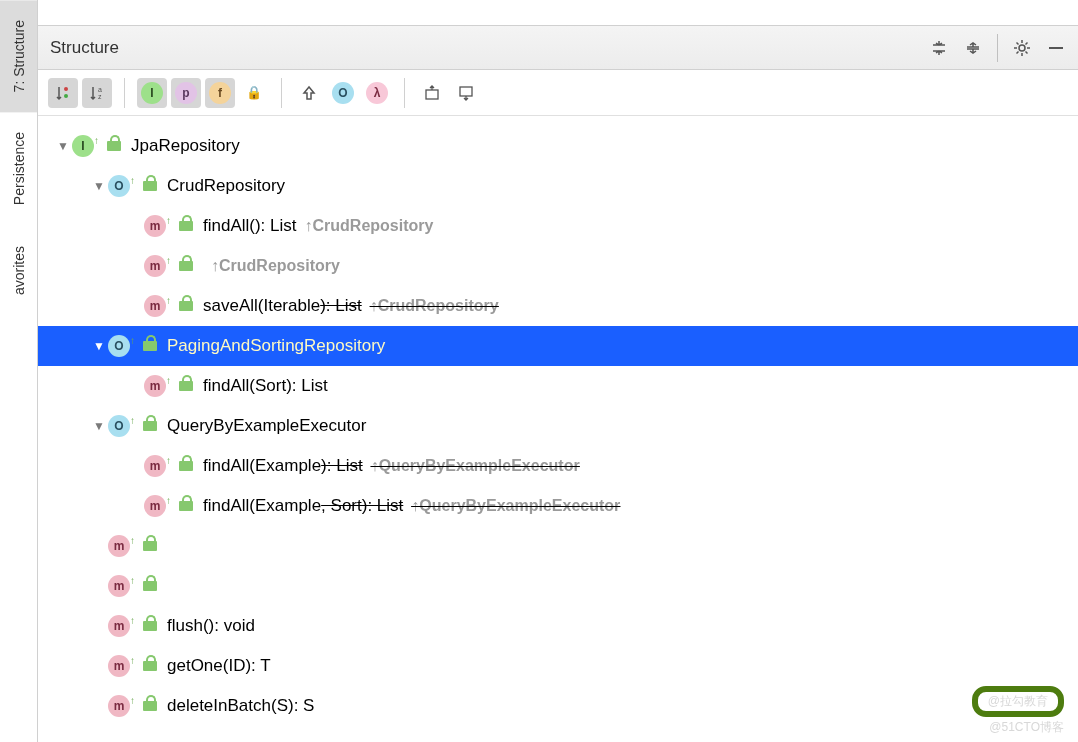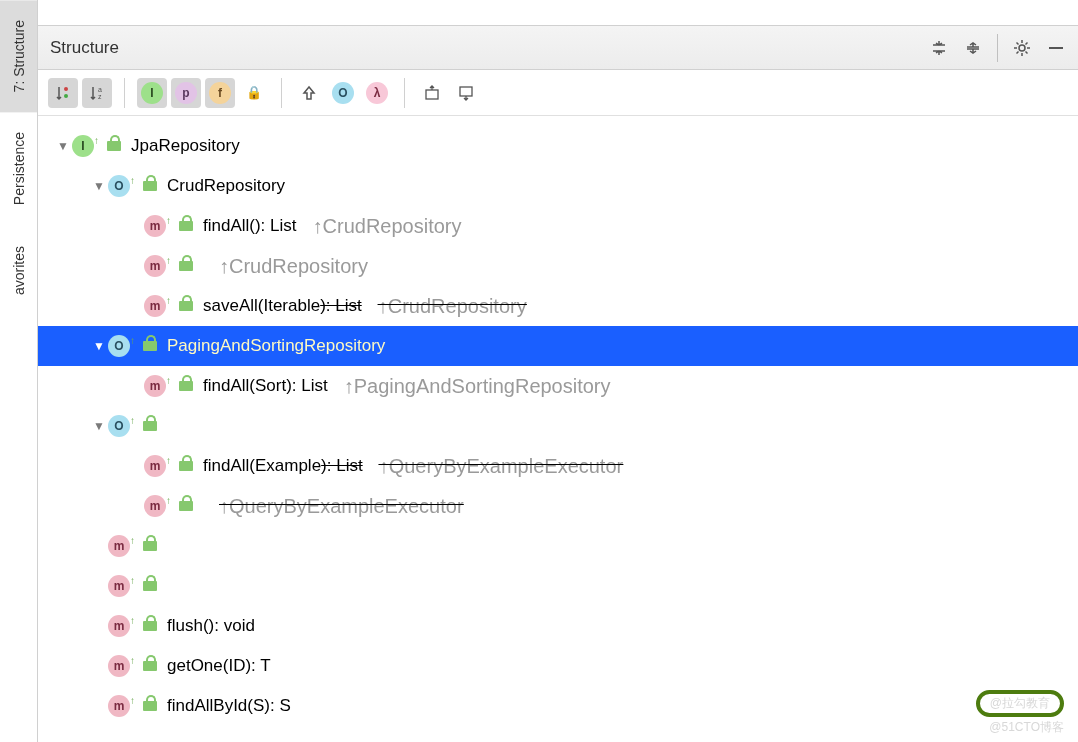--- a/index.html
+++ b/index.html
@@ -38,24 +38,24 @@
     .tree-indent { display: inline-block; }
     .arrow { width: 18px; text-align: center; color: #7a7a7a; font-size: 12px; user-select: none; }
     .tree-row.selected .arrow { color: #fff; }
     .arrow.none { visibility: hidden; }
     .node-icons { display: inline-flex; align-items: center; gap: 4px; margin-right: 10px; }
     .little-arrow { color: #6aa84f; font-size: 10px; position: relative; top: -6px; left: -4px; }
     .lock-small { width: 14px; height: 10px; background: #86c86e; border-radius: 1px; position: relative; }
     .lock-small::before { content: ''; position: absolute; top: -6px; left: 3px; width: 6px; height: 6px; border: 2px solid #86c86e; border-bottom: none; border-radius: 6px 6px 0 0; }
     .node-text { font-size: 17px; color: #000; }
     .tree-row.selected .node-text { color: #fef9c3; }
-    .override { color: #9a9a9a; font-size: 20px; margin-left: 16px; }
+    .override { color: #9a9a9a; font-size: 16px; margin-left: 8px; font-weight: bold; }
     
     .watermark { position: absolute; right: 14px; bottom: 6px; color: #d8d8d8; font-size: 12px; pointer-events: none; display:flex; flex-direction:column; align-items:flex-end; gap:2px; }
-    .watermark-pill { border: 4px solid #4d7c0f; border-radius: 14px; padding: 1px 10px; }
+    .watermark-pill { border: 6px solid #4d7c0f; border-radius: 14px; padding: 1px 10px; }
   </style>
 </head>
 <body>
 
 <div class="left-gutter">
   <div class="gutter-tab gutter-tab-active">
     <span>7: Structure</span>
   </div>
   <div class="gutter-tab">
     <span>Persistence</span>
@@ -229,30 +229,30 @@
   </div>
       <div class="tree-row">
     <span class="tree-indent" style="width:88px"></span>
     <span class="arrow none">▼</span>
     <span class="node-icons">
           <span class="badge badge-m">m</span>
           <span class="little-arrow">↑</span>
           <span class="lock-small"></span>
         </span>
     <span class="node-text">findAll(Sort): List<t></t></span>
-    <span class="override">↑PagingAndSortingRepository</span>
   </div>
       <div class="tree-row">
     <span class="tree-indent" style="width:52px"></span>
     <span class="arrow">▼</span>
     <span class="node-icons">
           <span class="badge badge-o">O</span>
           <span class="little-arrow">↑</span>
           <span class="lock-small"></span>
         </span>
+    <span class="node-text">QueryByExampleExecutor</span>
 
   </div>
       <div class="tree-row">
     <span class="tree-indent" style="width:88px"></span>
     <span class="arrow none">▼</span>
     <span class="node-icons">
           <span class="badge badge-m">m</span>
           <span class="little-arrow">↑</span>
           <span class="lock-small"></span>
         </span>
@@ -262,20 +262,21 @@
   </s></s>
       </div>
       <div class="tree-row">
     <span class="tree-indent" style="width:88px"></span>
     <span class="arrow none">▼</span>
     <span class="node-icons">
           <span class="badge badge-m">m</span>
           <span class="little-arrow">↑</span>
           <span class="lock-small"></span>
         </span>
+    <span class="node-text">findAll(Example<s>, Sort): List<s></s></s></span>
         <s><s>
     <span class="override">↑QueryByExampleExecutor</span>
   </s></s>
       </div>
       <div class="tree-row">
     <span class="tree-indent" style="width:52px"></span>
     <span class="arrow none">▼</span>
     <span class="node-icons">
           <span class="badge badge-m">m</span>
           <span class="little-arrow">↑</span>
@@ -316,21 +317,21 @@
 
   </div>
       <div class="tree-row">
     <span class="tree-indent" style="width:52px"></span>
     <span class="arrow none">▼</span>
     <span class="node-icons">
           <span class="badge badge-m">m</span>
           <span class="little-arrow">↑</span>
           <span class="lock-small"></span>
         </span>
-    <span class="node-text">findAllById(S): S</span>
+    <span class="node-text">deleteInBatch(S): S</span>
 
   </div>
     </div>
 </div>
 
 <div class="watermark">
   <span class="watermark-pill">@拉勾教育</span>
   <span>@51CTO博客</span>
 </div>
 

